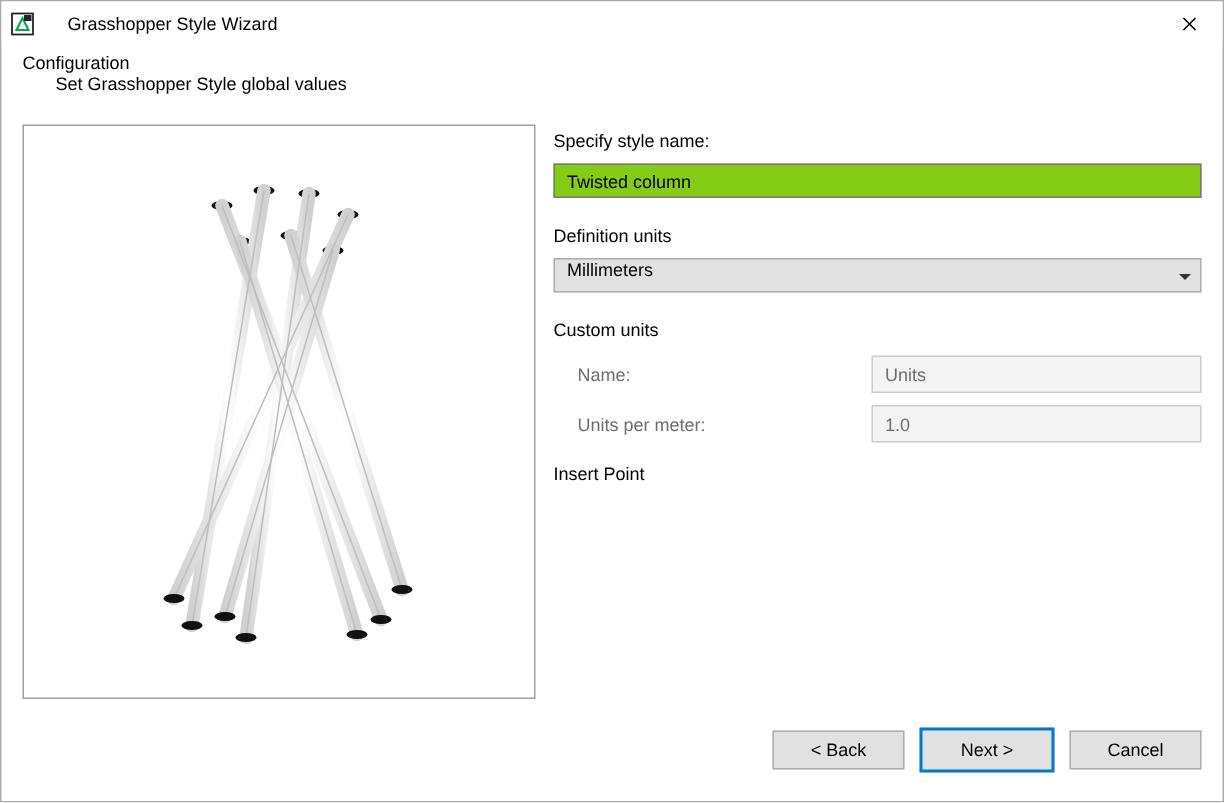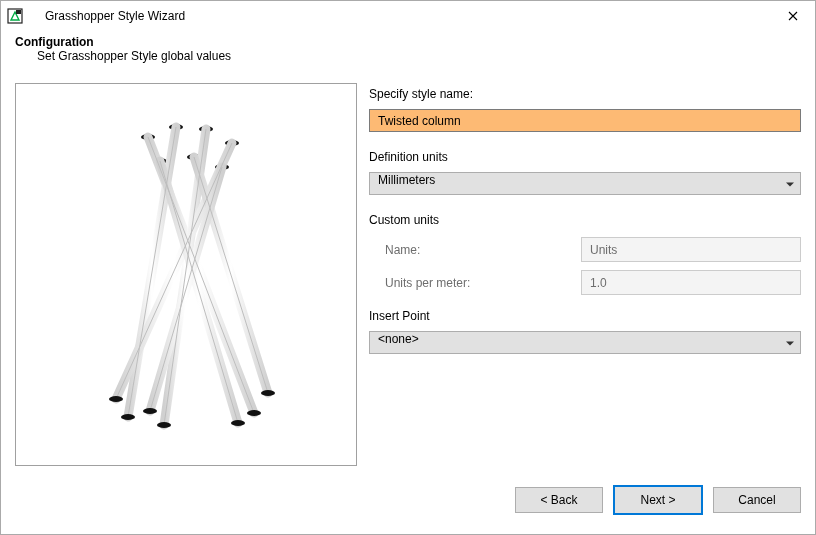--- a/index.html
+++ b/index.html
@@ -46,21 +46,21 @@
     justify-content: center;
     cursor: default;
   }
   .titlebar .close svg { width: 10px; height: 10px; }
 
   
   .header {
     padding: 4px 14px 10px 14px;
   }
   .header .hdr-title {
-    font-weight: 700;
+    font-weight: 400;
     font-size: 12px;
   }
   .header .hdr-sub {
     padding-left: 22px;
     font-size: 12px;
     color: #000;
   }
 
   
   .body {
@@ -93,21 +93,21 @@
     margin-bottom: 2px;
   }
   .text-input {
     box-sizing: border-box;
     width: 100%;
     height: 23px;
     padding: 2px 8px;
     font-family: inherit;
     font-size: 12px;
     border: 1px solid #7a7a7a;
-    background: #fdba74;
+    background: #84cc16;
   }
   .dropdown {
     position: relative;
     width: 100%;
     height: 23px;
     border: 1px solid #adadad;
     background: #e1e1e1;
     display: flex;
     align-items: flex-start;
     padding: 0 8px;
@@ -279,24 +279,20 @@
             <span>Units</span>
           </div>
         <div class="cu-label">Units per meter:</div>
         <div class="cu-input">
             <span>1.0</span>
           </div>
       </div>
 
 
       <div class="field-label" style="margin-top:8px;">Insert Point</div>
-      <div class="dropdown">
-        <span>&lt;none&gt;</span>
-        <span class="dd-arrow"></span>
-      </div>
 
     </div>
   </div>
 
   <div class="footer">
     <div class="btn">
         <span>&lt; Back</span>
       </div>
     <div class="btn default">
         <span>Next &gt;</span>

